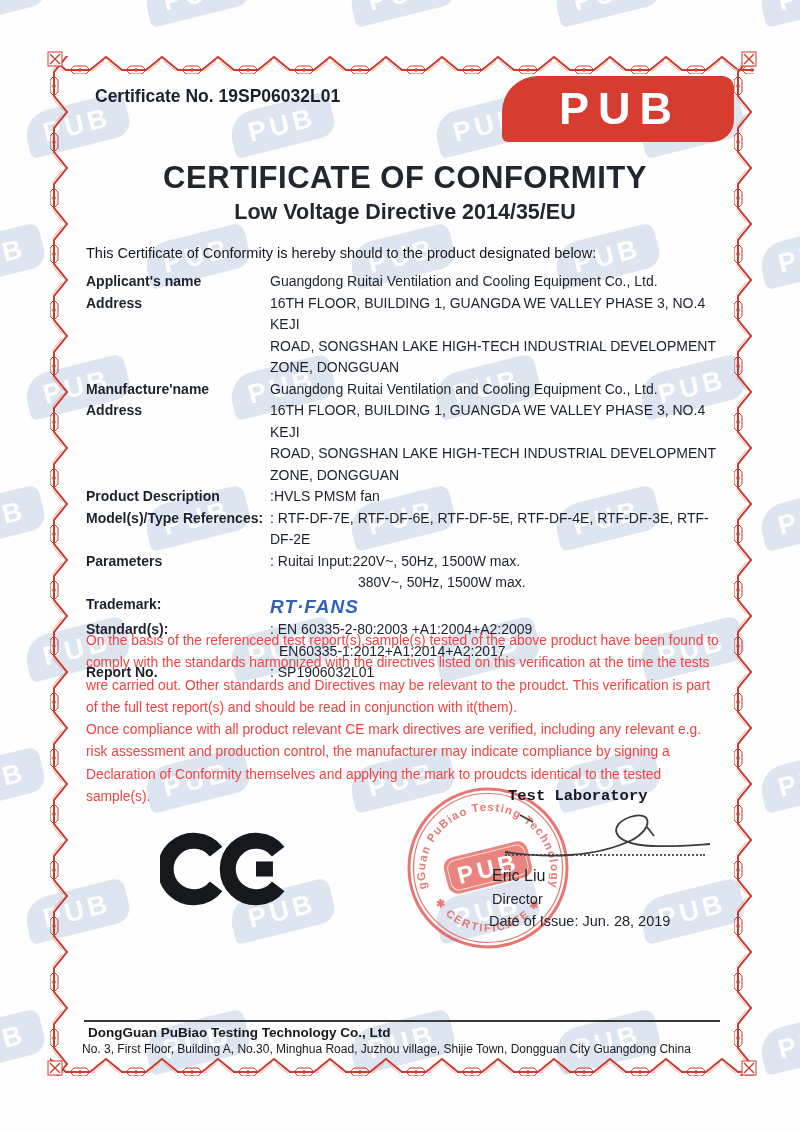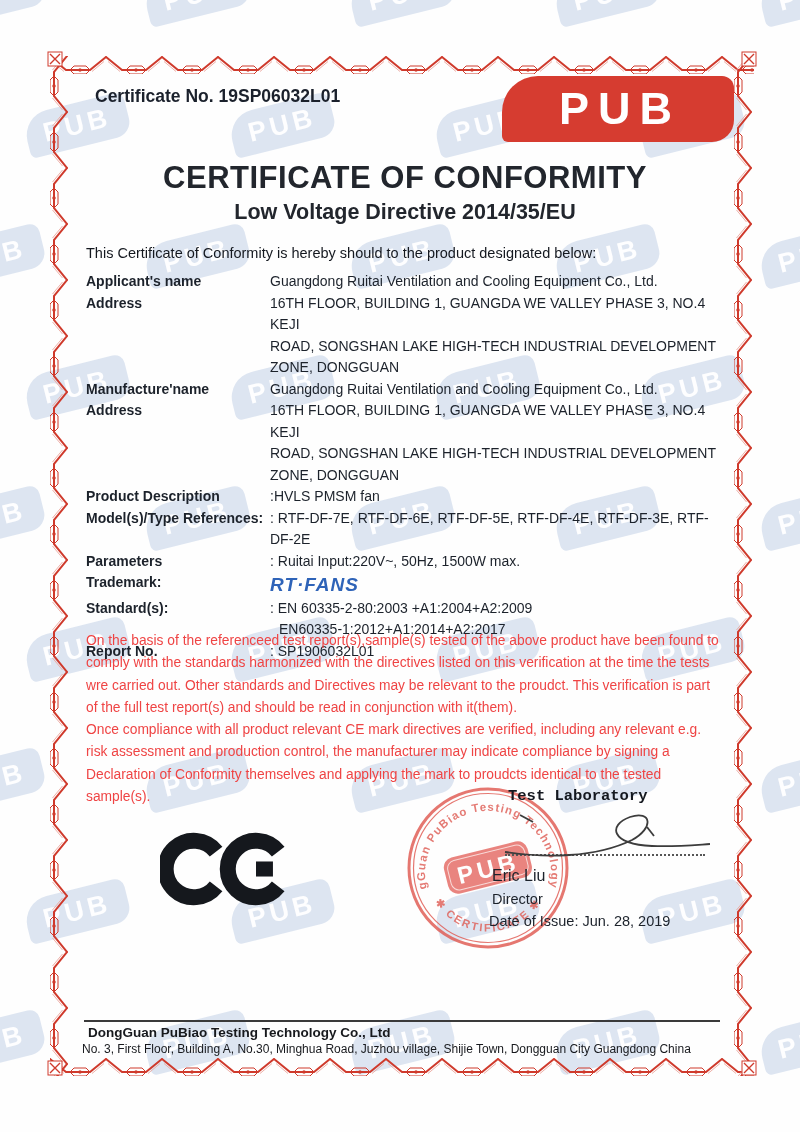--- a/index.html
+++ b/index.html
@@ -185,20 +185,21 @@
         <div class="fval">:HVLS PMSM fan</div>
       </div>
       <div class="frow">
         <div class="flabel">Model(s)/Type References:</div>
         <div class="fval">: RTF-DF-7E, RTF-DF-6E, RTF-DF-5E, RTF-DF-4E, RTF-DF-3E, RTF-DF-2E</div>
       </div>
       <div class="frow">
         <div class="flabel">Parameters</div>
         <div class="fval">
           <div>: Ruitai Input:220V~, 50Hz, 1500W max.</div>
+          <div class="indent2">380V~, 50Hz, 1500W max.</div>
         </div>
       </div>
       <div class="frow">
         <div class="flabel">Trademark:</div>
         <div class="fval">
           <span class="tm-logo">RT·FANS</span>
         </div>
       </div>
       <div class="frow">
         <div class="flabel">Standard(s):</div>

